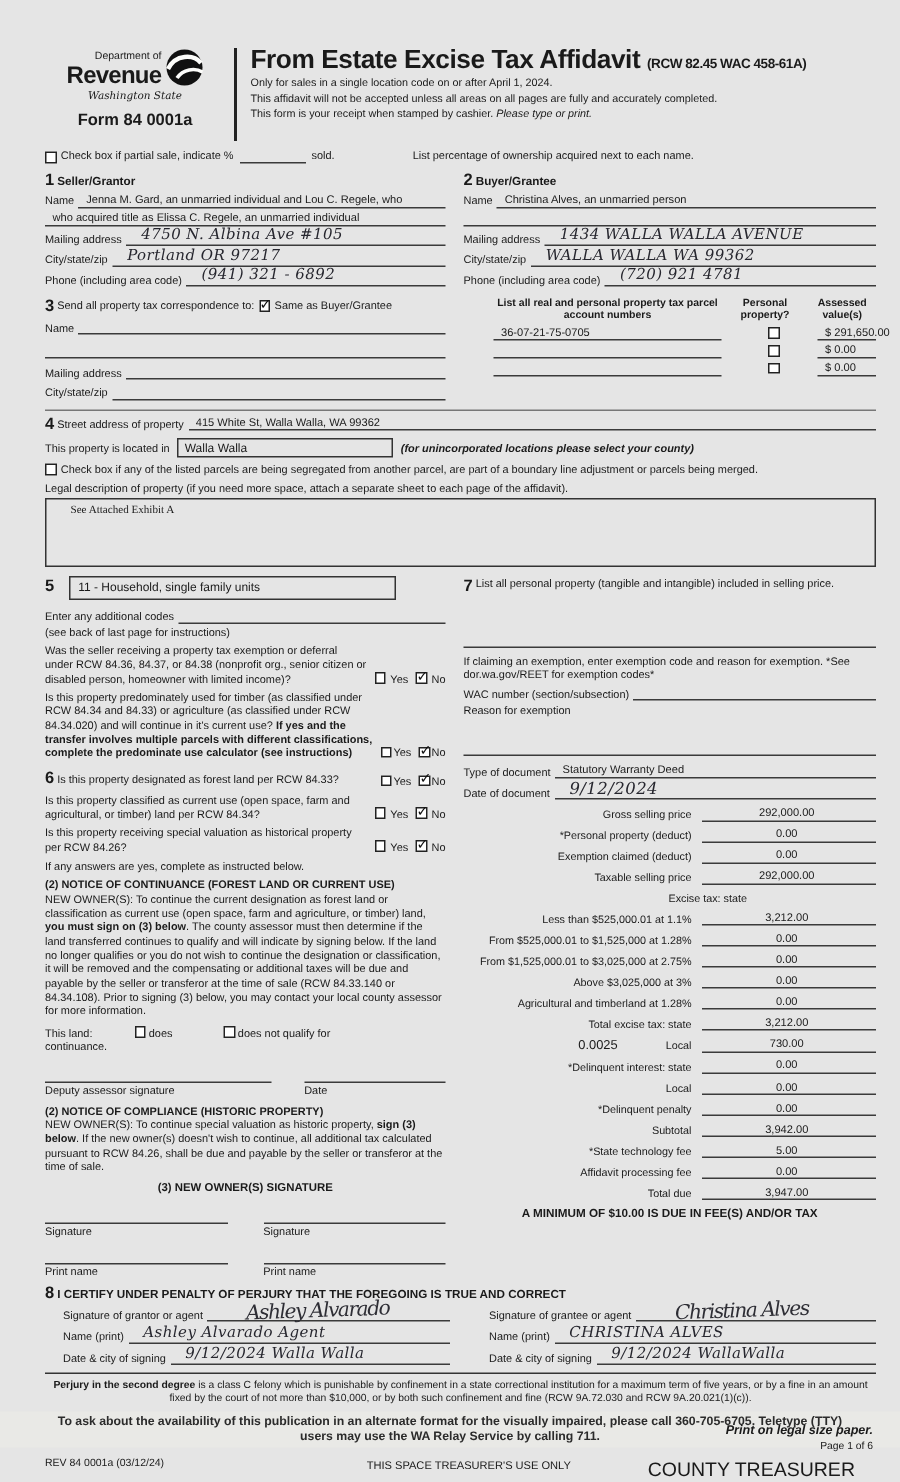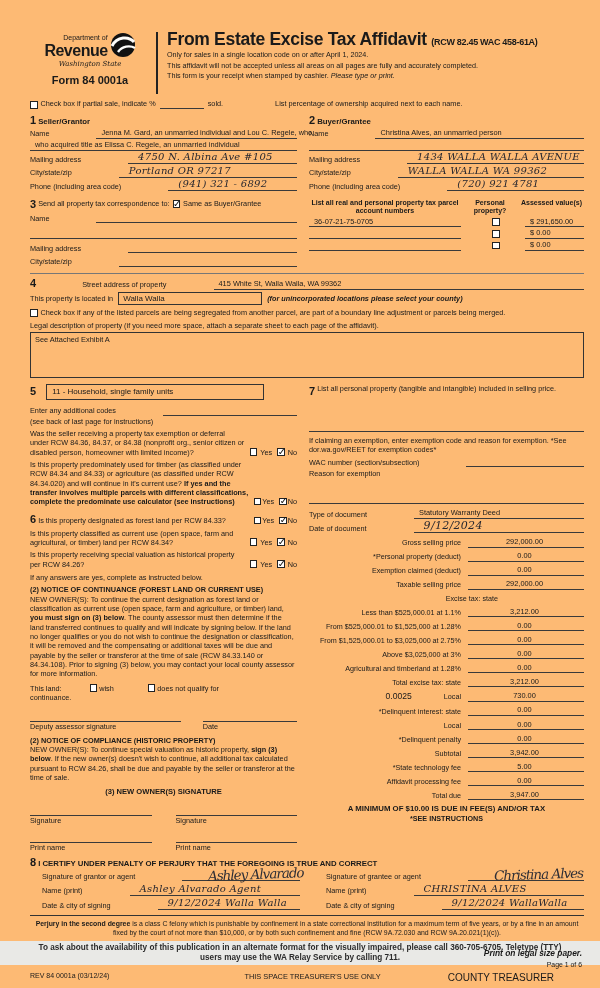--- a/index.html
+++ b/index.html
@@ -1,18 +1,18 @@
 <!DOCTYPE html>
 <html><head>
 <meta charset="utf-8">
 <style>
   * { margin:0; padding:0; box-sizing:border-box; }
   html,body { background:#ffffff; }
   body { width:600px; height:988px; font-family:"Liberation Sans","DejaVu Sans",sans-serif; color:#1a1a1a; font-size:7.3px; line-height:1.28; }
-  .page { width:600px; height:988px; background:#fdba74; padding:30px 16px 0 30px; position:relative; overflow:hidden; }
+  .page { width:600px; height:988px; background:#e5e5e5; padding:30px 16px 0 30px; position:relative; overflow:hidden; }
 
   
   .hdr { display:flex; margin-bottom:5px; }
   .logo { width:120px; text-align:center; padding-top:2px; flex:0 0 120px; }
   .logo-top { display:flex; align-items:center; justify-content:center; gap:2px; }
   .dept { font-size:7px; text-align:right; }
   .rev { font-weight:bold; font-size:16px; letter-spacing:-0.5px; line-height:0.95; }
   .wa-state { font-style:italic; font-size:7px; font-family:"DejaVu Serif",serif; }
   .form-no { font-weight:bold; font-size:11px; margin-top:4px; }
   .hdr-div { border-left:2px solid #222; margin:2px 9px 0 6px; height:62px; }
@@ -22,41 +22,41 @@
   .it { font-style:italic; }
   .bold { font-weight:bold; }
 
   
   .cb { display:inline-block; width:7.5px; height:7.5px; border:1px solid #222; vertical-align:-1px; position:relative; background:#fff; flex:0 0 auto; }
   .cb.checked::after { content:"✓"; position:absolute; left:-0.5px; top:-3.5px; font-size:9.5px; font-weight:bold; color:#111; }
   .yn { white-space:nowrap; }
   .yn .cb { margin-left:5px; margin-right:1px; }
 
   
-  .frow { display:flex; align-items:flex-end; margin-top:2.5px;gap:44px; }
+  .frow { display:flex; align-items:center; margin-top:2.5px; }
   .flabel { white-space:nowrap; padding-right:3px; }
   .fill { flex:1; border-bottom:0.9px solid #3a3a3a; min-height:9.5px; position:relative; }
   .tv { position:absolute; left:5px; bottom:0; white-space:nowrap; font-size:7.4px; }
   .hv { position:absolute; left:10px; bottom:-1px; white-space:nowrap; font-family:"DejaVu Serif",serif; font-style:italic; font-size:10px; color:#26262e; letter-spacing:0.3px; }
 
   .grid2 { display:grid; grid-template-columns:267px 1fr; column-gap:12px; }
   .num { font-size:11px; font-weight:bold; margin-right:2px; }
   .sectitle { font-weight:bold; font-size:7.8px; }
 
   
   .phead { display:flex; font-weight:bold; text-align:center; line-height:1.15; font-size:7px; margin-top:2px; }
-  .pc1 { width:152px; } .pc2 { width:58px; } .pc3 { flex:1; }
+  .pc1 { width:152px;margin-left:20px; } .pc2 { width:58px; } .pc3 { flex:1; }
   .prow { display:flex; align-items:flex-end; margin-top:2.5px; }
   .pline { border-bottom:0.9px solid #3a3a3a; min-height:9px; position:relative; }
   .pcbx { width:58px; text-align:center; }
 
   
   .located-row { display:flex; align-items:center; margin-top:2.5px; }
   .county-box { border:1.1px solid #333; width:144px; height:13px; margin:0 5px; padding:1px 4px; font-size:8px; }
-  .legalbox { border:1.1px solid #333; height:46px; margin-top:2px; padding:2px 4px; font-size:7.4px; }
+  .legalbox { border:1.1px solid #333; height:46px; margin-top:2px; padding:2px 16px; font-size:7.4px;font-family:Liberation Serif, serif; }
 
   
   .qrow { display:flex; align-items:flex-end; margin-top:3px; }
   .qtext { flex:1; }
   .codebox { border:1.1px solid #333; width:218px; padding:2px 5px; font-size:8px; display:inline-block; }
 
   
   .arow { display:flex; align-items:flex-end; margin-top:3.6px; }
   .alabel { flex:1; text-align:right; white-space:nowrap; padding-right:2px; font-size:7.2px; }
   .aline { width:116px; border-bottom:0.9px solid #3a3a3a; text-align:center; padding-right:3px; font-size:7.4px; min-height:9px; margin-left:5px; }
@@ -73,21 +73,21 @@
 
   
   .hr { border-top:1px solid #333; margin-top:5px; }
   .s8hdr { font-weight:bold; font-size:7.8px; margin-top:2px; }
   .s8grid { display:grid; grid-template-columns:1fr 1fr; column-gap:26px; padding-left:12px; }
   .scrib { position:absolute; left:26px; bottom:-3px; font-family:"DejaVu Serif",serif; font-style:italic; font-size:13.5px; letter-spacing:-1px; transform:rotate(-2deg); color:#2e2e35; white-space:nowrap; }
 
   .perjury { font-size:6.9px; text-align:center; margin-top:4px; line-height:1.22; }
   .grayband { background:#e9e9e6; text-align:center; font-weight:bold; font-size:8.2px; margin:4px -16px 0 -30px; padding:2px 30px; line-height:1.2; color:#2b2b2b; }
   .footrow { display:flex; margin-top:7px; font-size:7px; align-items:flex-start; }
-  .footrow .fl { width:32%; } .footrow .fc { width:38%; text-align:center; font-size:7.4px; } .footrow .fr { width:30%; text-align:center; font-size:10px; }
+  .footrow .fl { width:32%; } .footrow .fc { width:38%; text-align:center; font-size:7.4px; } .footrow .fr { width:30%; text-align:center; font-size:13px; }
   .endnotes { position:absolute; right:18px; bottom:18px; text-align:right; }
   .printnote { font-weight:bold; font-style:italic; font-size:8.4px; }
   .pageno { font-size:6.9px; margin-top:2px; }
   .hand-cap { text-transform:uppercase; }
 </style>
 </head>
 <body>
 
 <div class="page">
 
@@ -304,21 +304,21 @@
       </div>
       <div class="qrow">
         <span class="qtext">Is this property receiving special valuation as historical property per RCW 84.26?</span>
         <span class="yn"><span class="cb"></span> <span>Yes</span><span class="cb checked"></span> <span>No</span></span>
       </div>
       <div style="margin-top:4px;">If any answers are yes, complete as instructed below.</div>
       <div class="bold" style="margin-top:3px;">(2) NOTICE OF CONTINUANCE (FOREST LAND OR CURRENT USE)</div>
       <div><span>NEW OWNER(S): To continue the current designation as forest land or classification as current use (open space, farm and agriculture, or timber) land, </span><span class="bold">you must sign on (3) below</span><span>. The county assessor must then determine if the land transferred continues to qualify and will indicate by signing below. If the land no longer qualifies or you do not wish to continue the designation or classification, it will be removed and the compensating or additional taxes will be due and payable by the seller or transferor at the time of sale (RCW 84.33.140 or 84.34.108). Prior to signing (3) below, you may contact your local county assessor for more information.</span></div>
       <div style="display:flex; margin-top:5px;">
         <span>This land:</span>
-        <span style="margin-left:28px;"><span class="cb"></span> <span>wish</span></span>
+        <span style="margin-left:28px;"><span class="cb"></span> <span>does</span></span>
         <span style="margin-left:34px;"><span class="cb"></span> <span>does not qualify for</span></span>
       </div>
       <div>continuance.</div>
       <div class="s6sigrow">
         <div class="s6sig1">
             <div class="sigline"></div>
             <div>Deputy assessor signature</div>
           </div>
         <div class="s6sig2">
             <div class="sigline"></div>
@@ -443,21 +443,20 @@
         </div>
       <div class="arow">
           <span class="alabel">Affidavit processing fee</span>
           <span class="aline">0.00</span>
         </div>
       <div class="arow">
           <span class="alabel">Total due</span>
           <span class="aline">3,947.00</span>
         </div>
       <div class="minnote">A MINIMUM OF $10.00 IS DUE IN FEE(S) AND/OR TAX</div>
-      <div class="seenote">*SEE INSTRUCTIONS</div>
     </div>
   </div>
 
   <div class="s8hdr"><span class="num">8</span><span>I CERTIFY UNDER PENALTY OF PERJURY THAT THE FOREGOING IS TRUE AND CORRECT</span></div>
   <div class="s8grid">
     <div>
       <div class="frow" style="margin-top:3px;">
           <span class="flabel">Signature of grantor or agent</span>
           <span class="fill">
             <span class="scrib">Ashley Alvarado</span>

